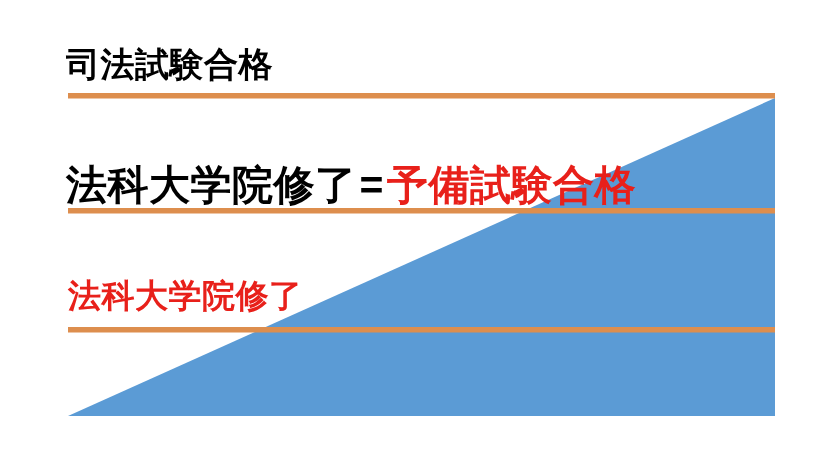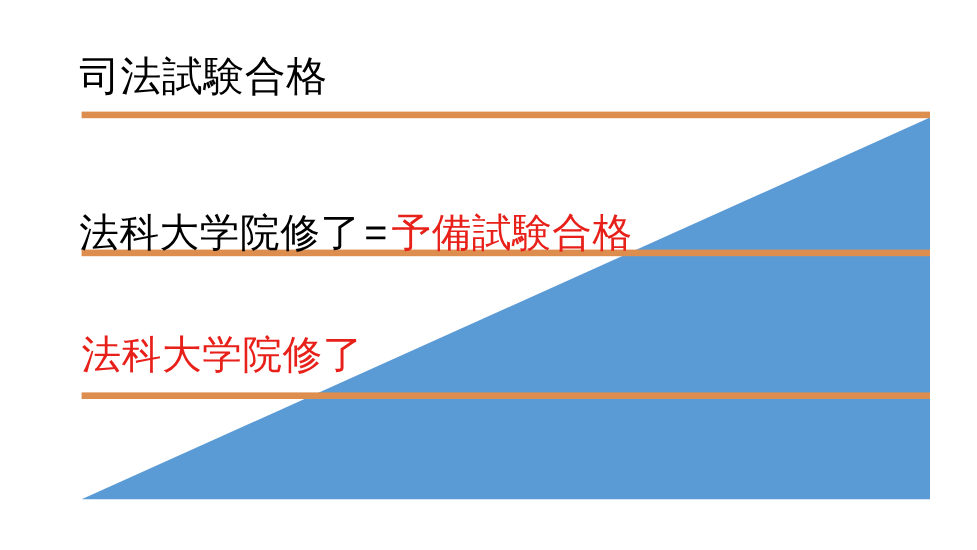--- a/index.html
+++ b/index.html
@@ -20,35 +20,35 @@
   #diagram {
     position: absolute;
     left: 0;
     top: 0;
     width: 814px;
     height: 458px;
   }
   .label {
     position: absolute;
     white-space: nowrap;
-    font-weight: normal;
+    font-weight: bold;
     letter-spacing: 0.5px;
     line-height: 1;
     font-family: "Liberation Sans", "DejaVu Sans", sans-serif;
   }
   .label-top {
     left: 66px;
     top: 47px;
     font-size: 34px;
     color: #000000;
   }
   .label-mid {
     left: 66px;
-    top: 177px;
-    font-size: 33px;
+    top: 165px;
+    font-size: 41px;
   }
   .label-mid .seg-black { color: #000000; }
   .label-mid .seg-eq {
     color: #000000;
     padding: 0 3px;
   }
   .label-mid .seg-red { color: #E8201A; }
   .label-bottom {
     left: 68px;
     top: 279px;

